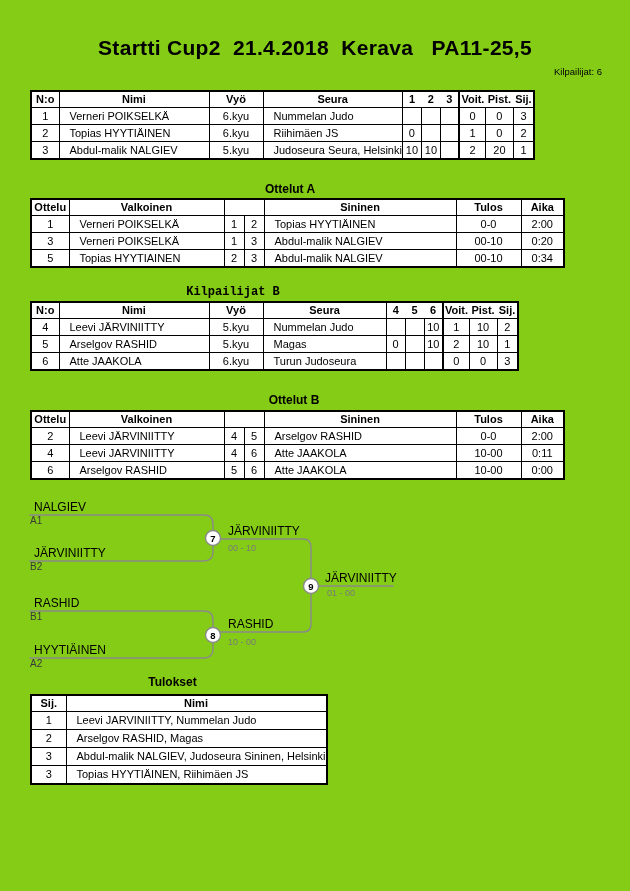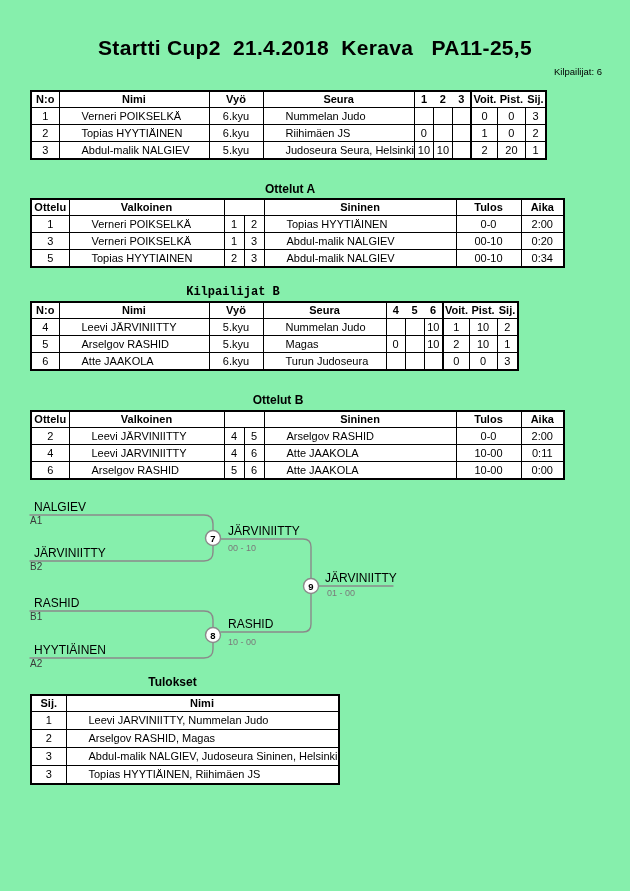--- a/index.html
+++ b/index.html
@@ -1,38 +1,38 @@
 <!DOCTYPE html>
 <html><head>
 <meta charset="utf-8">
 <style>
   html,body{margin:0;padding:0;background:#fff;}
   body{font-family:"Liberation Sans",sans-serif;color:#000;}
-  .page{position:relative;width:630px;height:891px;background:#86efac;overflow:hidden;}
+  .page{position:relative;width:630px;height:891px;background:#84cc16;overflow:hidden;}
   .title{position:absolute;top:36px;left:0;width:630px;text-align:center;
          font-size:21px;font-weight:bold;white-space:pre;letter-spacing:.3px;}
   .note{position:absolute;top:66px;right:28px;font-size:9.5px;}
   .sec-head{position:absolute;font-size:12px;font-weight:bold;text-align:center;}
   .h-kilp-a{top:72px;left:30px;width:406px;}
   .h-ott-a {top:182px;left:30px;width:520px;}
   .h-kilp-b{top:285px;left:30px;width:406px;font-family:Liberation Mono, monospace;}
-  .h-ott-b {top:393px;left:18px;width:520px;}
+  .h-ott-b {top:393px;left:34px;width:520px;}
   .h-tul   {top:675px;left:30px;width:285px;}
 
   table{position:absolute;border-collapse:collapse;table-layout:fixed;background:#fff;border:2px solid #000;}
   th,td{border:1px solid #000;font-size:11px;padding:0;white-space:nowrap;text-align:center;overflow:visible;}
   th{font-weight:bold;height:15px;line-height:15px;margin-left:9px;}
   td{height:16px;line-height:16px;}
   .t-kilp-a{top:90px;left:30px;}
   .t-ott-a {top:198px;left:30px;}
   .t-kilp-b{top:301px;left:30px;}
   .t-ott-b {top:410px;left:30px;}
   .t-tul   {top:694px;left:30px;}
   .t-tul td{height:17px;line-height:17px;}
-  .lft{text-align:left;padding-left:22px;}
+  .lft{text-align:left;padding-left:10px;}
   .thick{border-left:2px solid #000;}
   .grp-l{border-right:none;}
   .grp-m{border-left:none;border-right:none;}
   .grp-r{border-left:none;}
 
   .bracket{position:absolute;top:493px;left:25px;}
   .b-name{font-size:12px;fill:#000;}
   .b-seed{font-size:10px;fill:#3a3a3a;}
   .b-score{font-size:9px;}
   .b-num{font-size:9.5px;fill:#000;font-weight:bold;}

